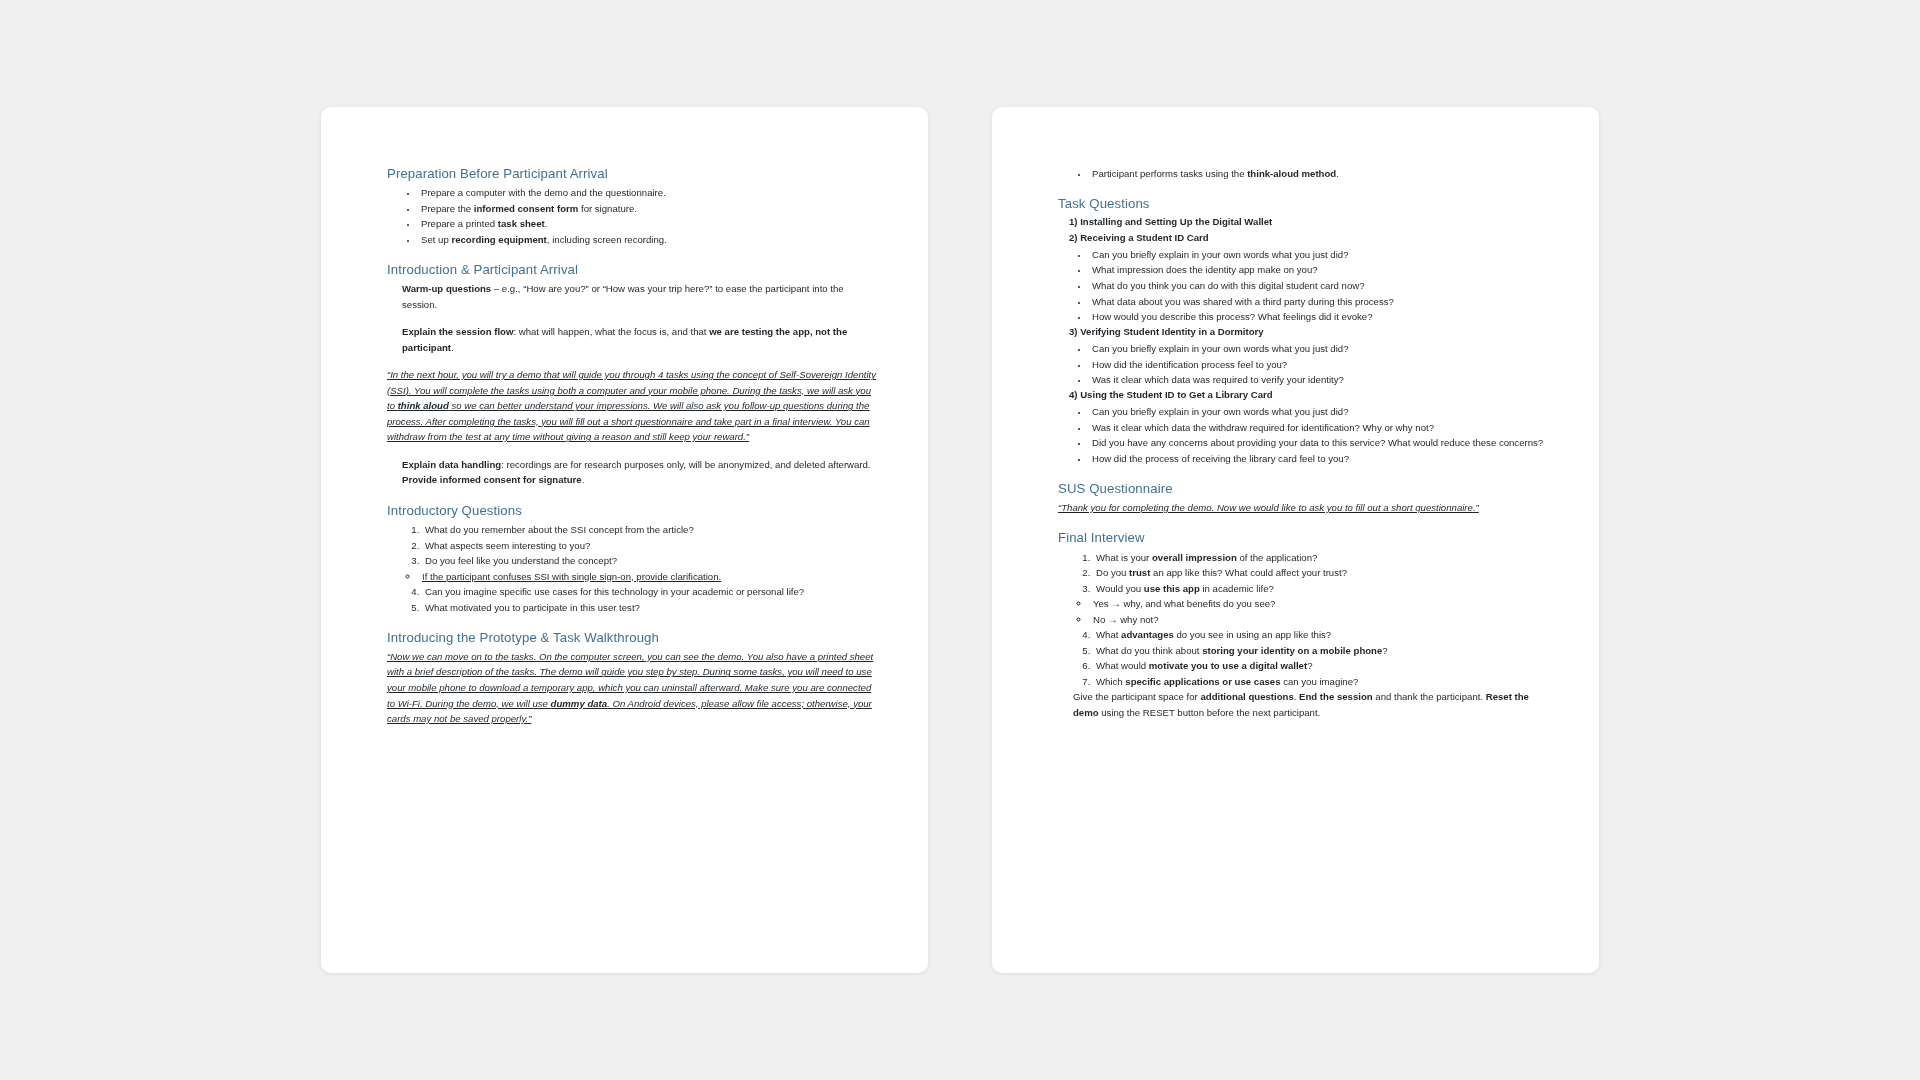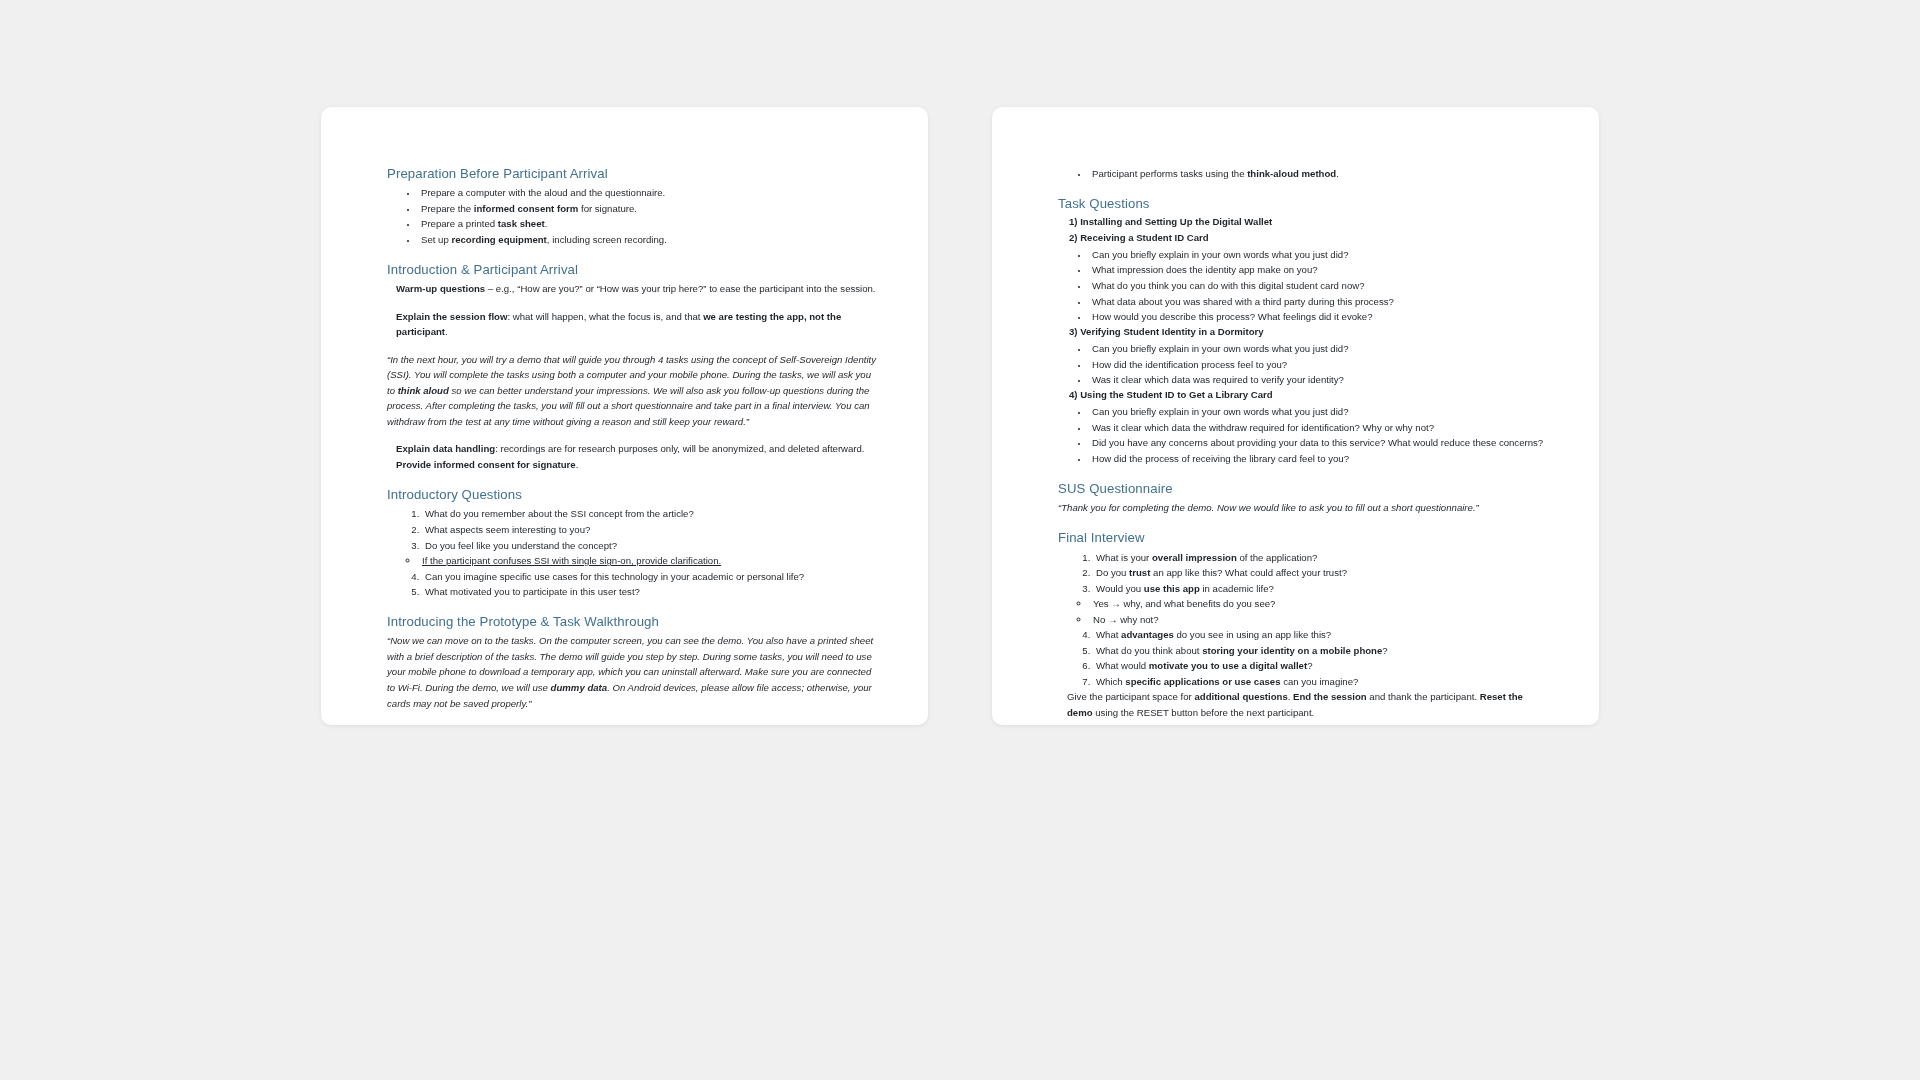--- a/index.html
+++ b/index.html
@@ -15,21 +15,21 @@
     background: #f0f0f0;
     display: flex;
     justify-content: center;
     align-items: flex-start;
     gap: 64px;
     padding-top: 107px;
   }
   .page {
     position: relative;
     width: 607px;
-    height: 618px;
+    height: 866px;
     background: #ffffff;
     border-radius: 10px;
     box-shadow: 0 1px 4px rgba(0,0,0,0.08);
     overflow: hidden;
   }
   .page-inner {
     position: absolute;
     left: 66px;
     right: 50px;
     top: 0;
@@ -45,30 +45,31 @@
     color: #41708f;
     font-size: 13.2px;
     font-weight: 400;
     margin: 14px 0 3px 0;
     line-height: 1.3;
     letter-spacing: 0.1px;
   }
   h2.section-title.first { margin-top: 0; }
 
   p.body-para {
-    margin: 0 0 0 9px;
+    margin: 0 0 0 15px;
     font-size: 9.6px;
     line-height: 1.62;
     color: #1f2429;
   }
   p.spaced { margin-top: 12px; }
   p.quote {
     font-style: italic;
     margin: 12px 0 0 0;
     line-height: 1.62;
+    text-decoration: underline;
   }
   p.tight { margin-top: 0; }
 
   ul.bullets, ol.numbers {
     margin: 1px 0 0 0;
     padding-left: 31px;
   }
   ul.bullets { list-style-type: disc; }
   ol.numbers { list-style-type: decimal; padding-left: 35px; }
   ul.bullets li, ol.numbers li {
@@ -106,21 +107,21 @@
 </head>
 <body>
 
 <div class="workspace">
 
   <div class="page page-left">
     <div class="page-inner">
 
       <h2 class="section-title first">Preparation Before Participant Arrival</h2>
       <ul class="bullets">
-        <li>Prepare a computer with the aloud and the questionnaire.</li>
+        <li>Prepare a computer with the demo and the questionnaire.</li>
         <li>Prepare the <b>informed consent form</b> for signature.</li>
         <li>Prepare a printed <b>task sheet</b>.</li>
         <li>Set up <b>recording equipment</b>, including screen recording.</li>
       </ul>
 
       <h2 class="section-title">Introduction &amp; Participant Arrival</h2>
       <p class="body-para"><b>Warm-up questions</b> – e.g., “How are you?” or “How was your trip here?” to ease the participant into the session.</p>
       <p class="body-para spaced"><b>Explain the session flow</b>: what will happen, what the focus is, and that <b>we are testing the app, not the participant</b>.</p>
       <p class="quote">“In the next hour, you will try a demo that will guide you through 4 tasks using the concept of Self-Sovereign Identity (SSI). You will complete the tasks using both a computer and your mobile phone. During the tasks, we will ask you to <b>think aloud</b> so we can better understand your impressions. We will also ask you follow-up questions during the process. After completing the tasks, you will fill out a short questionnaire and take part in a final interview. You can withdraw from the test at any time without giving a reason and still keep your reward.”</p>
       <p class="body-para spaced"><b>Explain data handling</b>: recordings are for research purposes only, will be anonymized, and deleted afterward. <b>Provide informed consent for signature</b>.</p>

